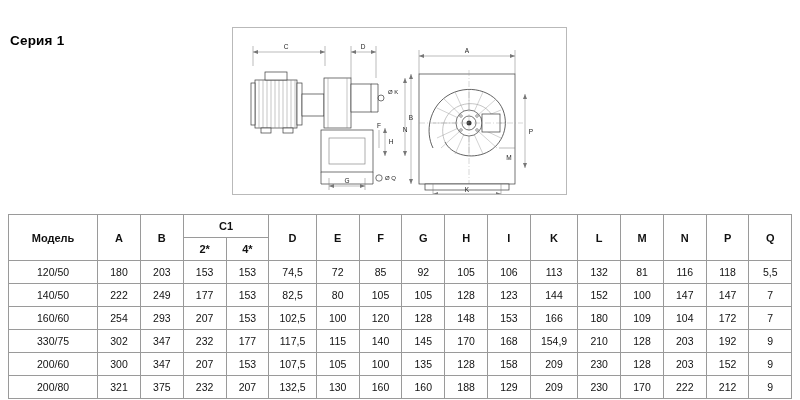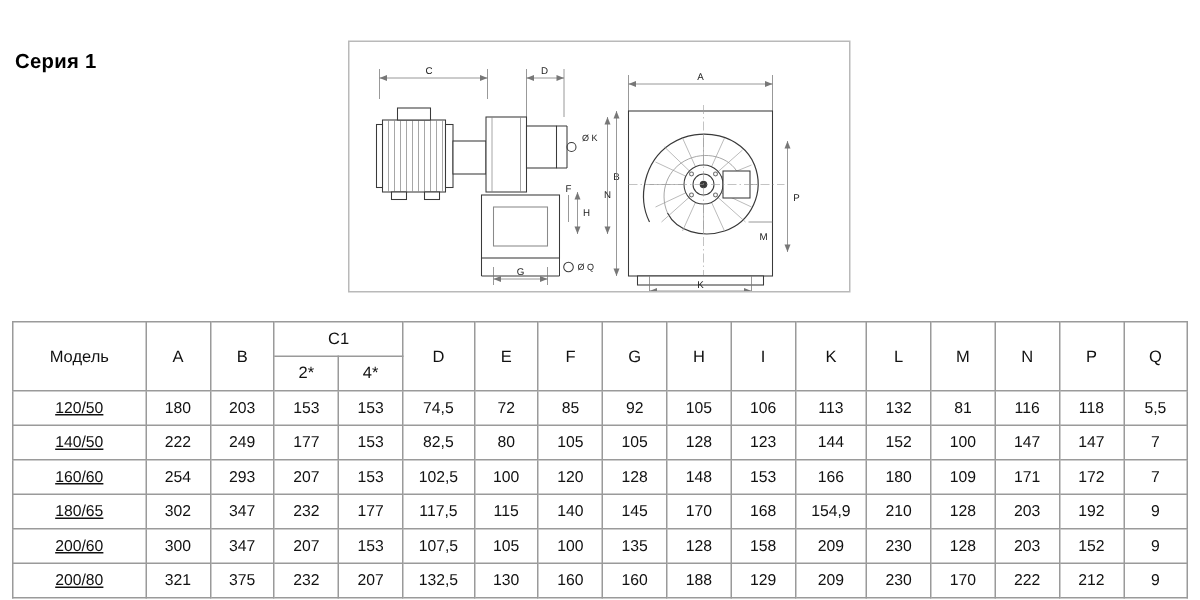--- a/index.html
+++ b/index.html
@@ -58,34 +58,33 @@
   }
   table.spec th, table.spec td {
     border: 1px solid #9a9a9a;
     text-align: center;
     padding: 0;
     height: 22px;
     font-weight: normal;
     white-space: nowrap;
   }
   table.spec thead th {
-    font-weight: normal;
+    font-weight: bold;
     font-size: 11px;
   }
   th.model-head {
     width: 96px;
     text-align: left;
     padding-left: 22px;
     font-size: 11.5px;
   }
   td.model-cell {
     text-align: left;
     padding-left: 10px;
     font-size: 10.5px;
-    text-decoration: underline;
   }
   th.c1-group {
     font-size: 11px;
   }
   th.sub {
     font-size: 10.5px;
     font-weight: bold;
   }
   .col-narrow { width: 46px; }
   .col-wide { width: 50px; }
@@ -324,26 +323,26 @@
             <td>153</td>
             <td>102,5</td>
             <td>100</td>
             <td>120</td>
             <td>128</td>
             <td>148</td>
             <td>153</td>
             <td>166</td>
             <td>180</td>
             <td>109</td>
-            <td>171</td>
+            <td>104</td>
             <td>172</td>
             <td>7</td>
           </tr>
           <tr>
-            <td class="model-cell">180/65</td>
+            <td class="model-cell">330/75</td>
             <td>302</td>
             <td>347</td>
             <td>232</td>
             <td>177</td>
             <td>117,5</td>
             <td>115</td>
             <td>140</td>
             <td>145</td>
             <td>170</td>
             <td>168</td>

